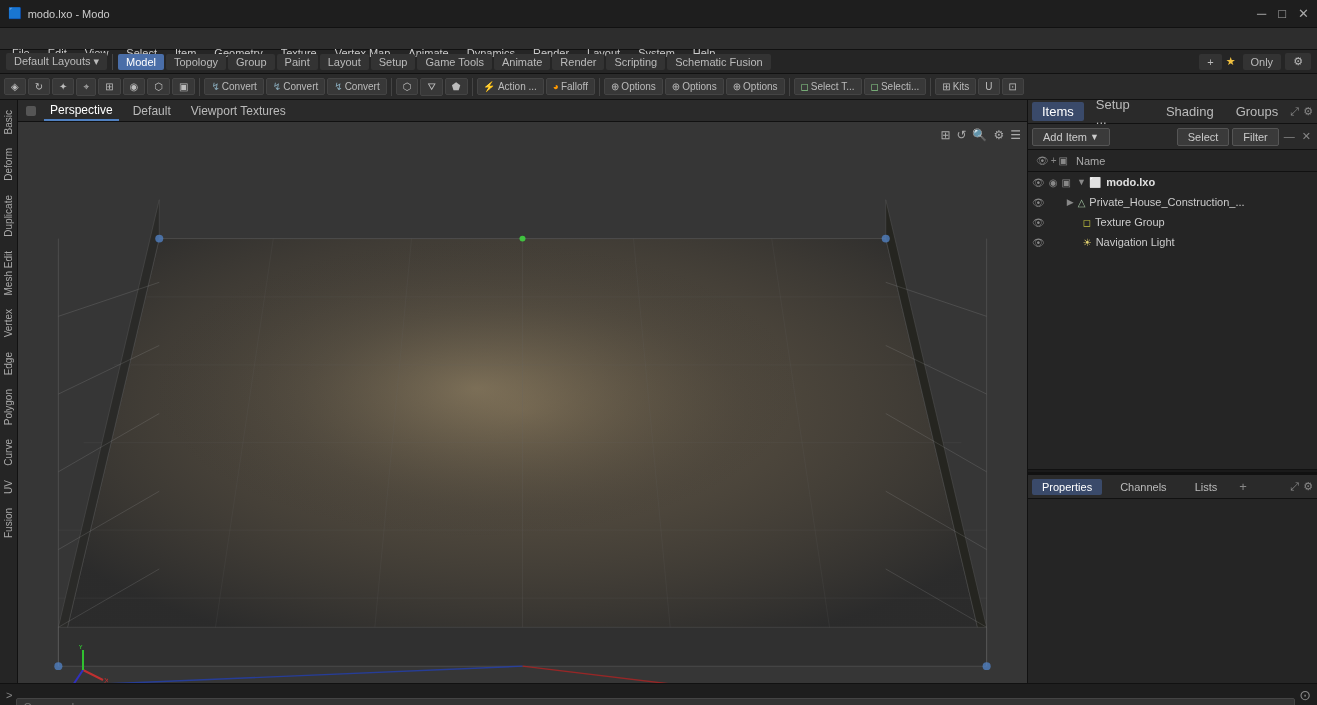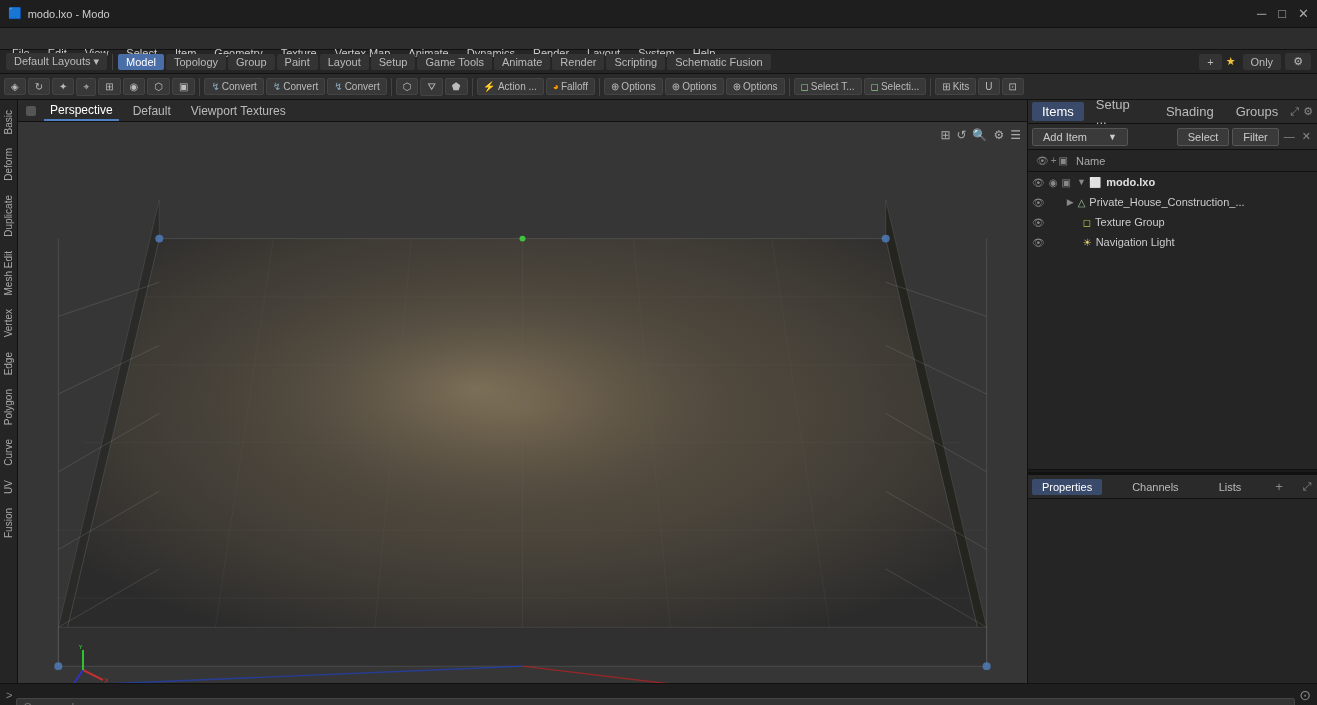--- a/index.html
+++ b/index.html
@@ -115,21 +115,21 @@
     .items-tab {
       padding: 2px 10px; color: #bbb; font-size: 13px; cursor: pointer; border-radius: 2px;
     }
     .items-tab.active { background: #3a4a6a; color: #fff; }
     #items-toolbar {
       height: 26px; background: #2a2a2a; display: flex; align-items: center; padding: 0 4px; gap: 4px;
       border-bottom: 1px solid #111;
     }
     .items-tb-btn {
       padding: 2px 10px; color: #ccc; font-size: 11px; cursor: pointer; border-radius: 2px;
-      background: #3a3a3a; border: 1px solid #555; display: flex; align-items: center; gap: 21px;
+      background: #3a3a3a; border: 1px solid #555; display: flex; align-items: center; gap: 3px;
     }
     .items-tb-right { margin-left: auto; display: flex; gap: 3px; }
     #items-header {
       height: 22px; background: #252525; display: flex; align-items: center; padding: 0 8px;
       border-bottom: 1px solid #111;
     }
     .col-icon { width: 40px; display: flex; gap: 2px; }
     .col-name { flex: 1; color: #aaa; font-size: 11px; }
     #items-list { flex: 1; overflow-y: auto; background: #252525; }
     .tree-item {
@@ -139,21 +139,21 @@
     .tree-eye { color: #888; font-size: 10px; margin-right: 2px; cursor: pointer; }
     .tree-indent { display: inline-block; }
     .tree-arrow { color: #888; font-size: 9px; margin-right: 2px; }
     .tree-icon { font-size: 10px; margin-right: 2px; }
     .tree-label { color: #ccc; font-size: 11px; }
     .tree-label.root { color: #e0e0e0; font-weight: bold; }
     #right-bottom {
       height: 230px; display: flex; flex-direction: column;
     }
     #props-tabs {
-      height: 24px; background: #2a2a2a; display: flex; align-items: center; padding: 0 4px; gap: 20px;
+      height: 24px; background: #2a2a2a; display: flex; align-items: center; padding: 0 4px; gap: 8px;
       border-bottom: 1px solid #111;
     }
     .props-tab {
       padding: 2px 10px; color: #bbb; font-size: 11px; cursor: pointer; border-radius: 2px;
     }
     .props-tab.active { background: #3a4a6a; color: #fff; }
     .props-tab-add { margin-left: 4px; color: #888; cursor: pointer; font-size: 13px; }
     #props-content { flex: 1; background: #252525; }
     #cmd-input {
       flex: 1; background: #333; border: 1px solid #444; color: #ccc; padding: 2px 6px;

